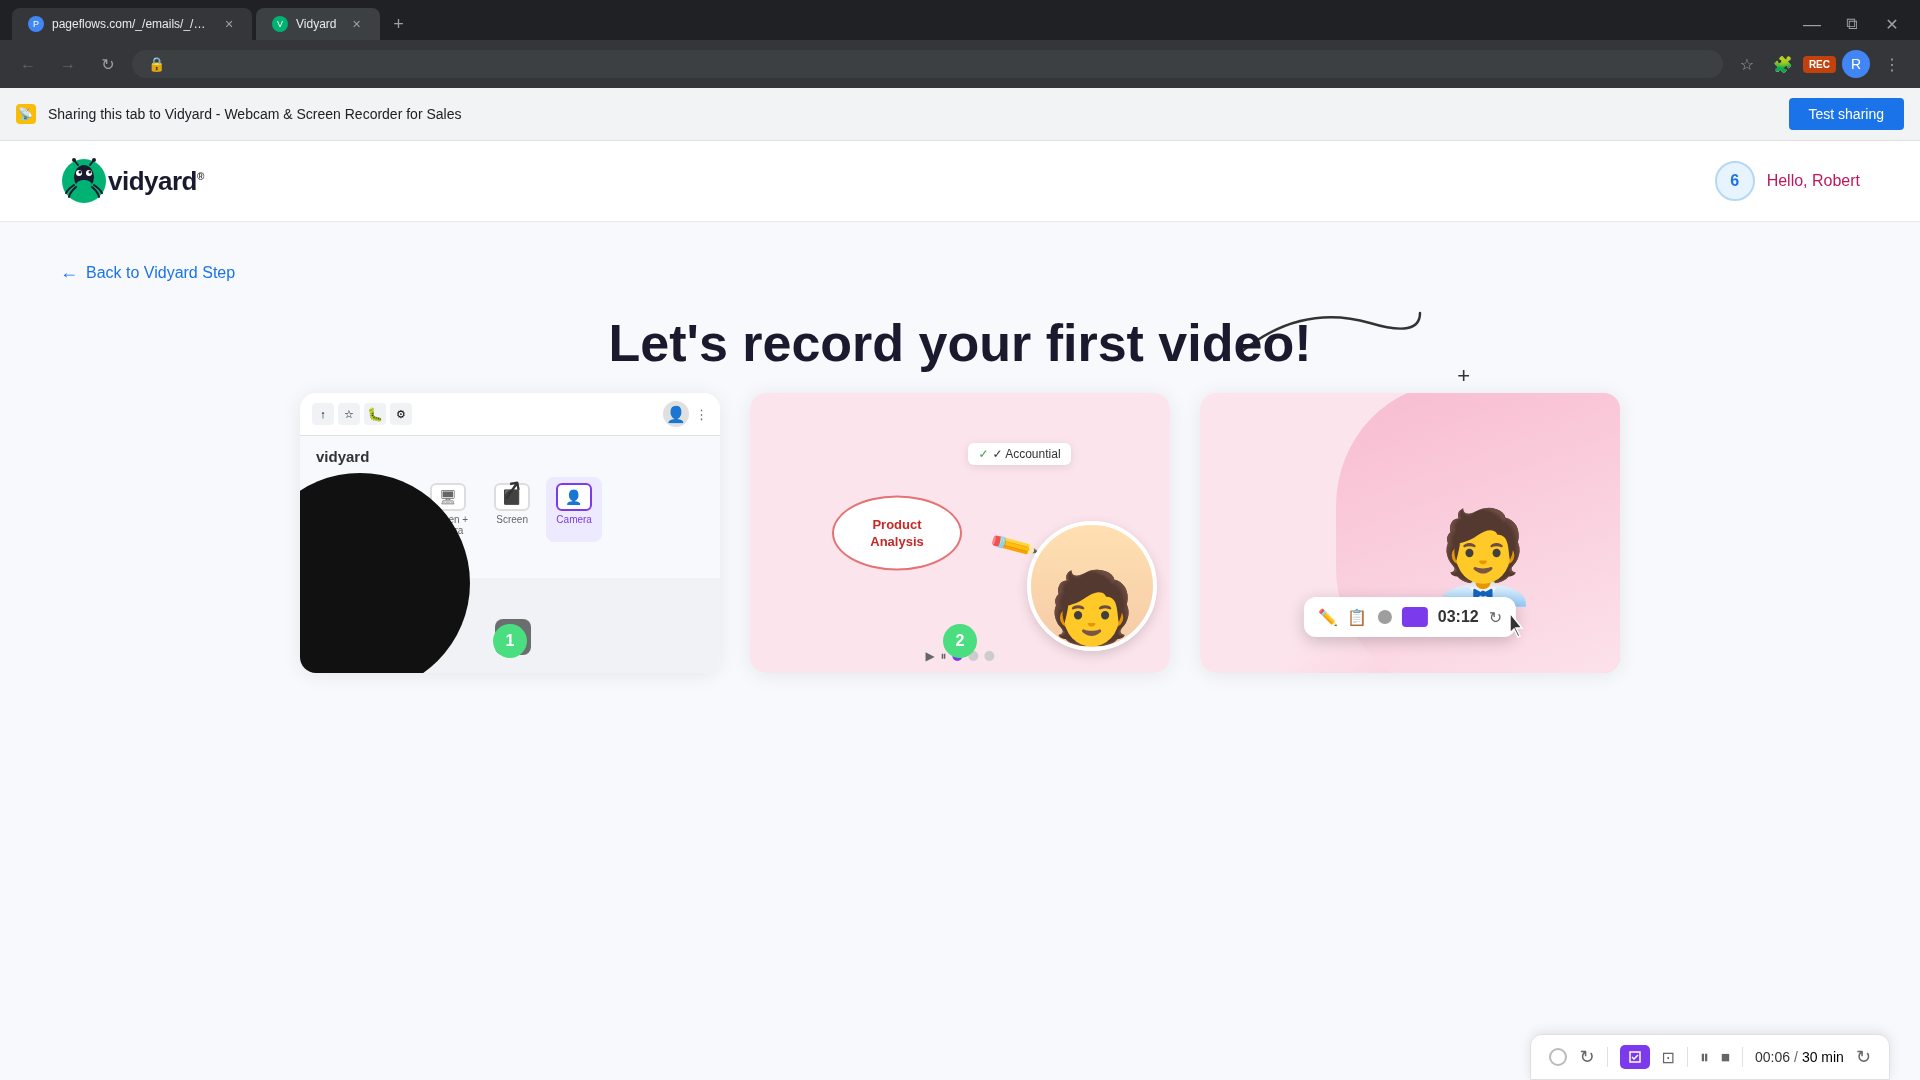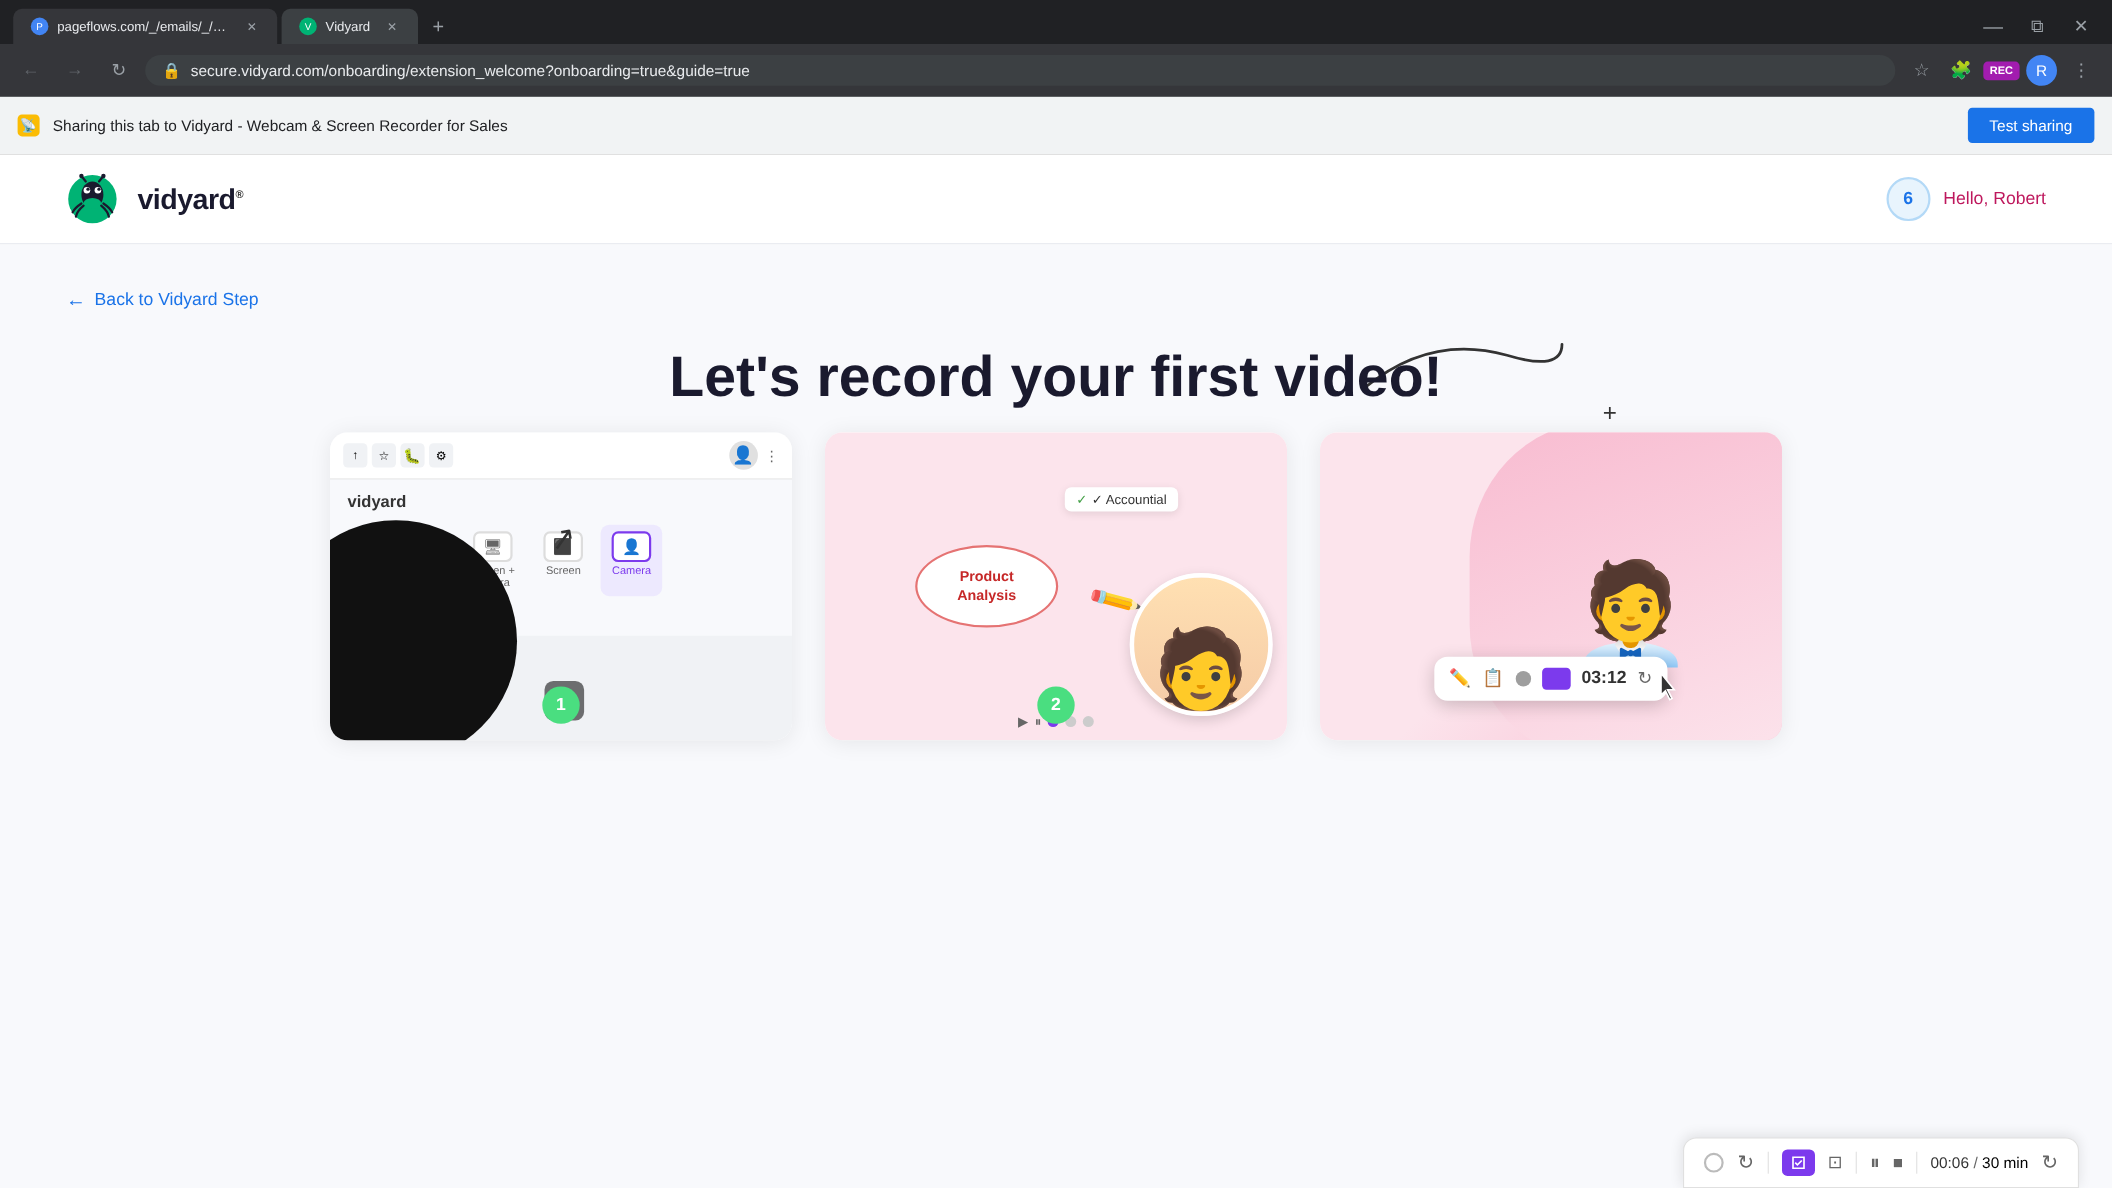--- a/index.html
+++ b/index.html
@@ -15,21 +15,21 @@
     .tab-close { width: 16px; height: 16px; border-radius: 50%; display: flex; align-items: center; justify-content: center; font-size: 11px; color: #9aa0a6; margin-left: 4px; cursor: pointer; }
     .new-tab-btn { width: 28px; height: 28px; border-radius: 50%; display: flex; align-items: center; justify-content: center; color: #9aa0a6; font-size: 18px; cursor: pointer; }
     .browser-toolbar { display: flex; align-items: center; gap: 8px; padding: 8px 12px; background: #35363a; }
     .nav-btn { width: 32px; height: 32px; border-radius: 50%; display: flex; align-items: center; justify-content: center; color: #9aa0a6; font-size: 16px; cursor: pointer; }
     .nav-btn.disabled { color: #5f6368; cursor: default; }
     .address-bar { flex: 1; background: #3c4043; border-radius: 20px; padding: 6px 16px; display: flex; align-items: center; gap: 8px; }
     .address-bar-lock { color: #9aa0a6; font-size: 14px; }
     .address-bar-url { color: #e8eaed; font-size: 14px; flex: 1; }
     .toolbar-actions { display: flex; align-items: center; gap: 4px; }
     .toolbar-icon { width: 32px; height: 32px; border-radius: 50%; display: flex; align-items: center; justify-content: center; color: #9aa0a6; font-size: 16px; cursor: pointer; }
-    .rec-badge { background: #a21caf; color: white; font-size: 10px; font-weight: bold; padding: 3px 6px; border-radius: 4px; cursor: pointer; }
+    .rec-badge { background: #c2410c; color: white; font-size: 10px; font-weight: bold; padding: 3px 6px; border-radius: 4px; cursor: pointer; }
     .profile-icon { width: 28px; height: 28px; border-radius: 50%; background: #4285f4; display: flex; align-items: center; justify-content: center; color: white; font-size: 14px; cursor: pointer; }
 
     
     .sharing-banner { background: #f1f3f4; border-bottom: 1px solid #e0e0e0; padding: 10px 16px; display: flex; align-items: center; gap: 12px; }
     .sharing-icon { width: 20px; height: 20px; background: #fbbc04; border-radius: 4px; display: flex; align-items: center; justify-content: center; font-size: 12px; }
     .sharing-text { color: #202124; font-size: 14px; flex: 1; }
     .stop-sharing-btn { background: #1a73e8; color: white; border: none; padding: 8px 20px; border-radius: 4px; font-size: 14px; font-weight: 500; cursor: pointer; }
 
     
     .page-content { background: #f8f9fc; min-height: calc(1080px - 130px); padding: 0; }
@@ -49,21 +49,21 @@
     .page-subtitle { text-align: center; color: #666; font-size: 18px; margin-bottom: 50px; }
 
     
     .cards-container { display: flex; gap: 30px; justify-content: center; align-items: flex-start; }
     .card { border-radius: 16px; overflow: hidden; background: white; box-shadow: 0 2px 20px rgba(0,0,0,0.08); position: relative; flex: 1; max-width: 420px; }
 
     
     .card1-content { background: #f0f2f5; padding: 0; height: 280px; position: relative; overflow: hidden; }
 
     
-    .vidyard-logo { display: flex; align-items: center; gap: 17px; }
+    .vidyard-logo { display: flex; align-items: center; gap: 0; }
     .vlogo-name { font-size: 26px; font-weight: 700; color: #1a1a2e; letter-spacing: -0.5px; }
     .vlogo-tm { font-size: 10px; vertical-align: super; color: #333; }
   </style>
 </head>
 <body>
 
 <div class="browser-frame">
 
   <div class="browser-titlebar">
     <div class="tab">
@@ -84,21 +84,20 @@
       <div style="color:#9aa0a6; font-size:16px; cursor:pointer; width:32px; height:32px; display:flex; align-items:center; justify-content:center;">✕</div>
     </div>
   </div>
 
   <div class="browser-toolbar">
     <div class="nav-btn disabled">←</div>
     <div class="nav-btn disabled">→</div>
     <div class="nav-btn">↻</div>
     <div class="address-bar">
       <span class="address-bar-lock">🔒</span>
-      <span class="address-bar-url">secure.vidyard.com/onboarding/extension_welcome?onboarding=true&amp;guide=true</span>
     </div>
     <div class="toolbar-actions">
       <div class="toolbar-icon">☆</div>
       <div class="toolbar-icon">🧩</div>
       <div class="rec-badge">REC</div>
       <div class="toolbar-icon">
         <div class="profile-icon">R</div>
       </div>
       <div class="toolbar-icon">⋮</div>
     </div>

